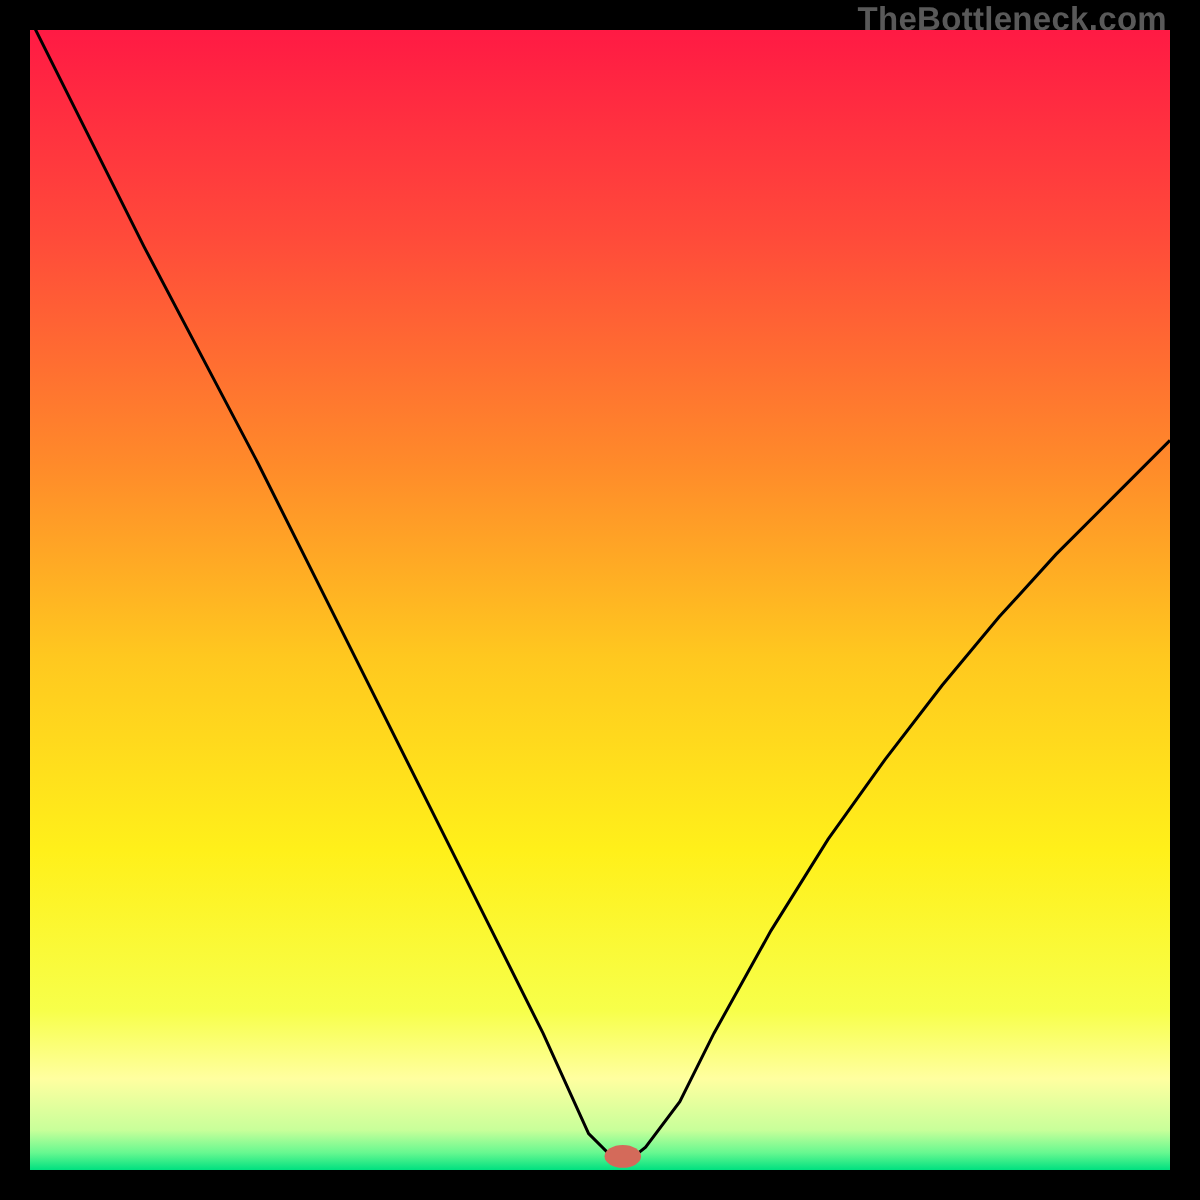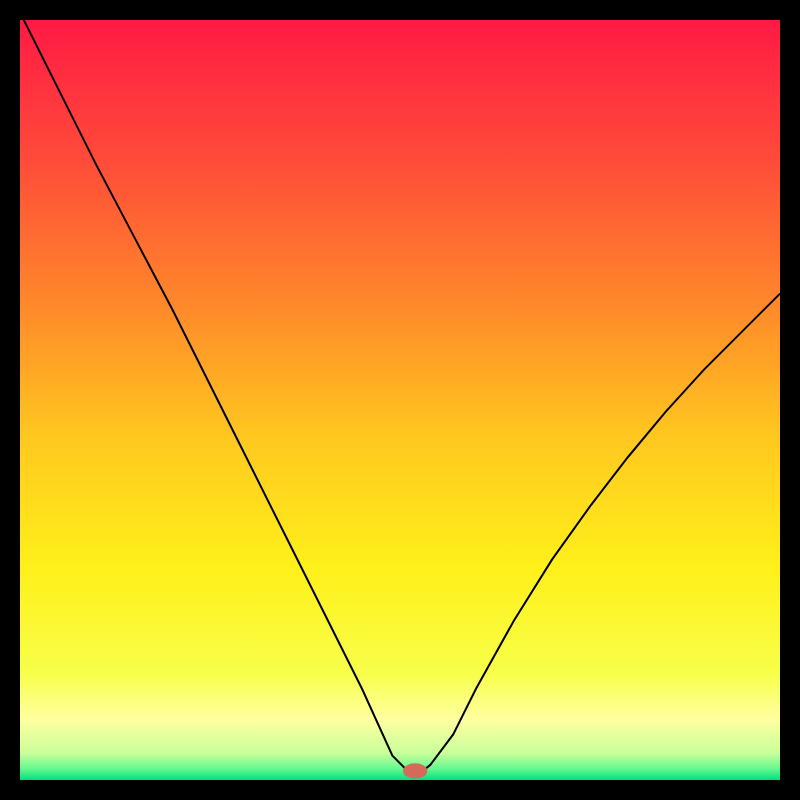--- a/index.html
+++ b/index.html
@@ -32,20 +32,21 @@
     font-size: 22px;
     font-weight: 600;
     letter-spacing: 0.2px;
     user-select: none;
   }
 </style>
 </head>
 <body>
 
 <div class="frame">
+  <div class="watermark">TheBottleneck.com</div>
   <svg class="plot" viewBox="0 0 100 100" preserveAspectRatio="none">
     <defs>
       <linearGradient id="bg-grad" x1="0" y1="0" x2="0" y2="1">
           <stop offset="0%" stop-color="#ff1a44"></stop>
           <stop offset="18%" stop-color="#ff4a3a"></stop>
           <stop offset="38%" stop-color="#ff8a2a"></stop>
           <stop offset="55.00000000000001%" stop-color="#ffc81f"></stop>
           <stop offset="72%" stop-color="#fff01a"></stop>
           <stop offset="86%" stop-color="#f7ff4a"></stop>
           <stop offset="92%" stop-color="#ffffa0"></stop>

